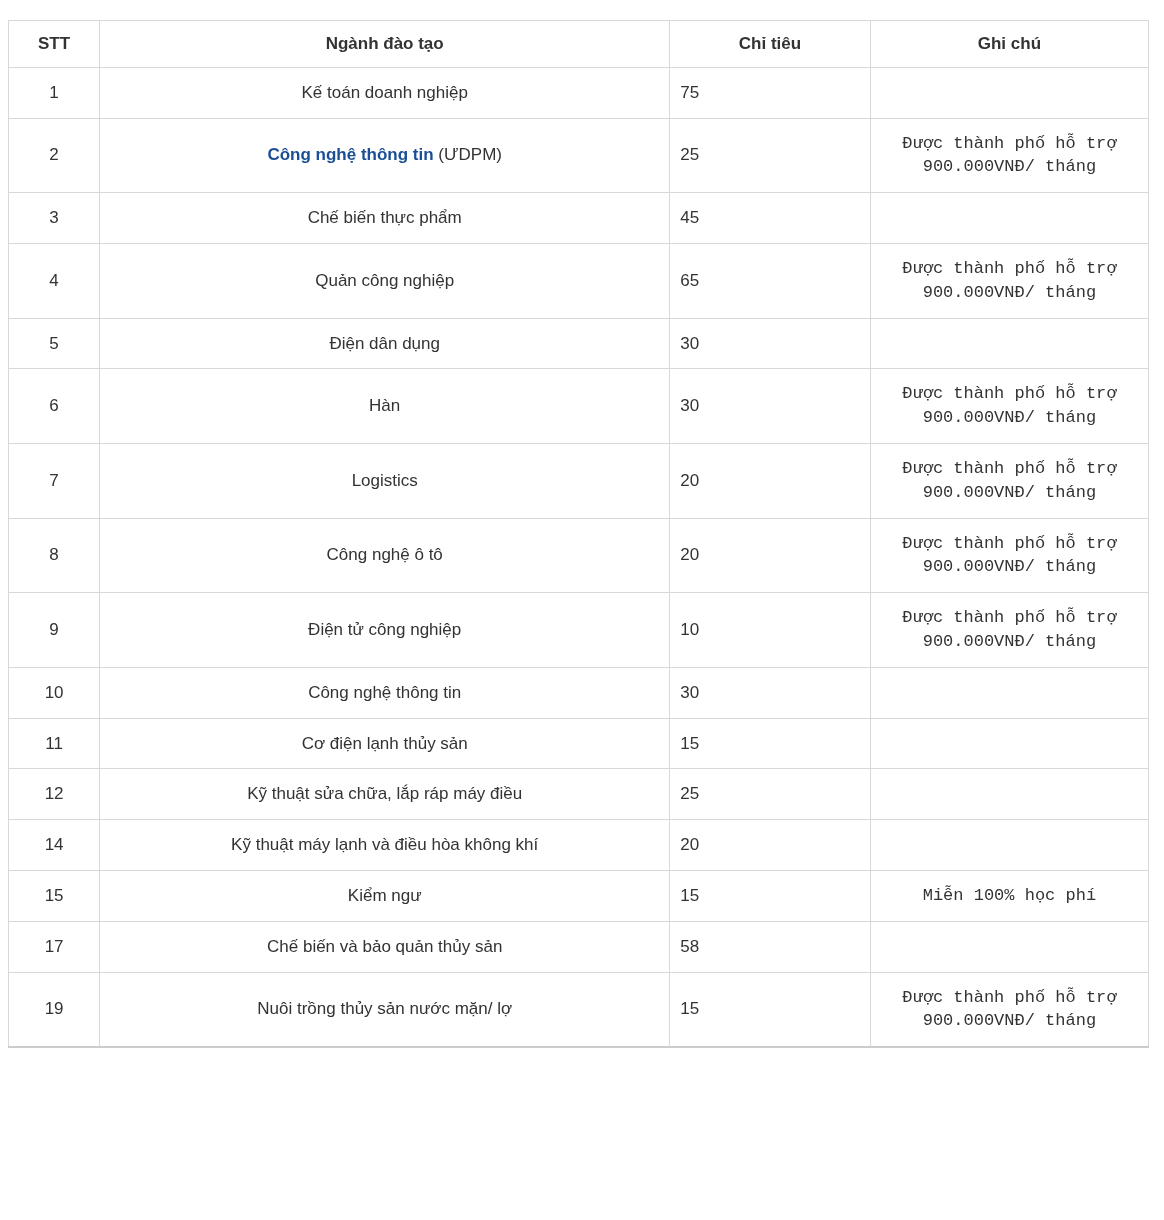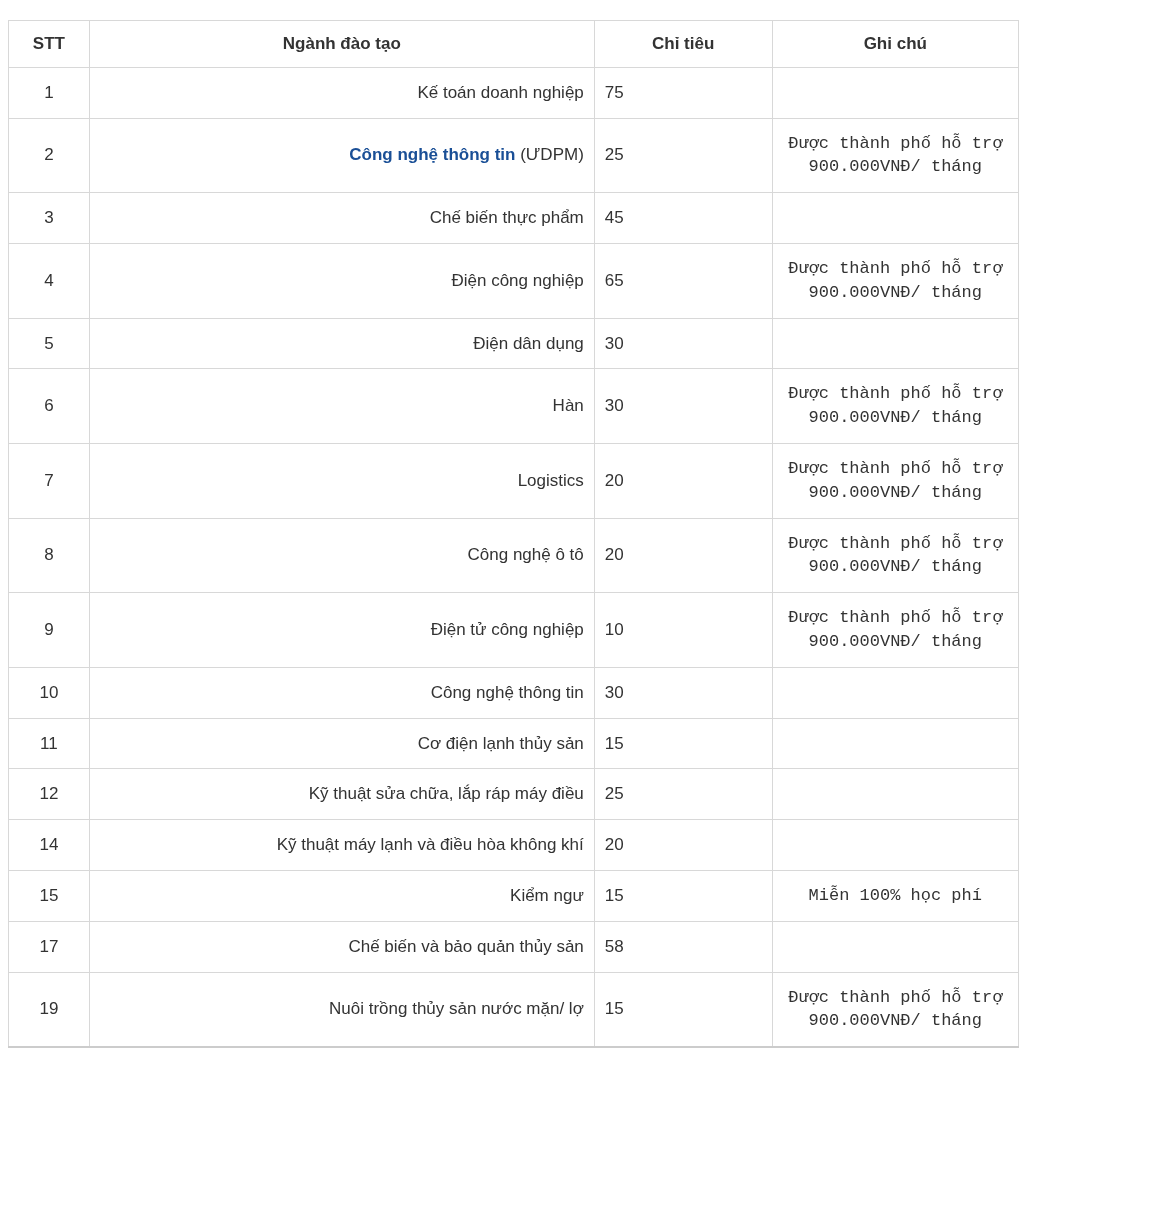--- a/index.html
+++ b/index.html
@@ -11,21 +11,21 @@
   body {
     width: 1164px;
     height: 1220px;
     position: relative;
     overflow: hidden;
   }
   .table-wrap {
     position: absolute;
     left: 8px;
     top: 20px;
-    width: 1011px;
+    width: 1141px;
   }
   table.majors {
     width: 100%;
     border-collapse: collapse;
     table-layout: fixed;
     border-bottom: 2px solid #cccccc;
   }
   table.majors th,
   table.majors td {
     border: 1px solid #d8d8d8;
@@ -38,21 +38,21 @@
     font-weight: bold;
     text-align: center;
     padding: 11px 8px;
     line-height: 1.4;
   }
   table.majors td {
     padding: 13px 10px;
     line-height: 1.4;
   }
   td.cell-stt   { text-align: center; }
-  td.cell-major { text-align: right; padding-left: 14px; }
+  td.cell-major { text-align: center; padding-left: 14px; }
   td.cell-quota { text-align: left; }
   td.cell-note  {
     text-align: center;
     line-height: 2.05;
     padding-top: 2px;
     padding-bottom: 2px;
     font-family: Liberation Mono, monospace;
   }
   .major-link {
     color: #1a4f96;
@@ -94,21 +94,21 @@
     <td class="cell-note">Được thành phố hỗ trợ 900.000VNĐ/ tháng</td>
   </tr>
         <tr>
     <td class="cell-stt">3</td>
     <td class="cell-major"><span>Chế biến thực phẩm</span><span></span></td>
     <td class="cell-quota">45</td>
     <td class="cell-note"></td>
   </tr>
         <tr>
     <td class="cell-stt">4</td>
-    <td class="cell-major"><span>Điện công nghiệp</span><span></span></td>
+    <td class="cell-major"><span>Quản công nghiệp</span><span></span></td>
     <td class="cell-quota">65</td>
     <td class="cell-note">Được thành phố hỗ trợ 900.000VNĐ/ tháng</td>
   </tr>
         <tr>
     <td class="cell-stt">5</td>
     <td class="cell-major"><span>Điện dân dụng</span><span></span></td>
     <td class="cell-quota">30</td>
     <td class="cell-note"></td>
   </tr>
         <tr>

